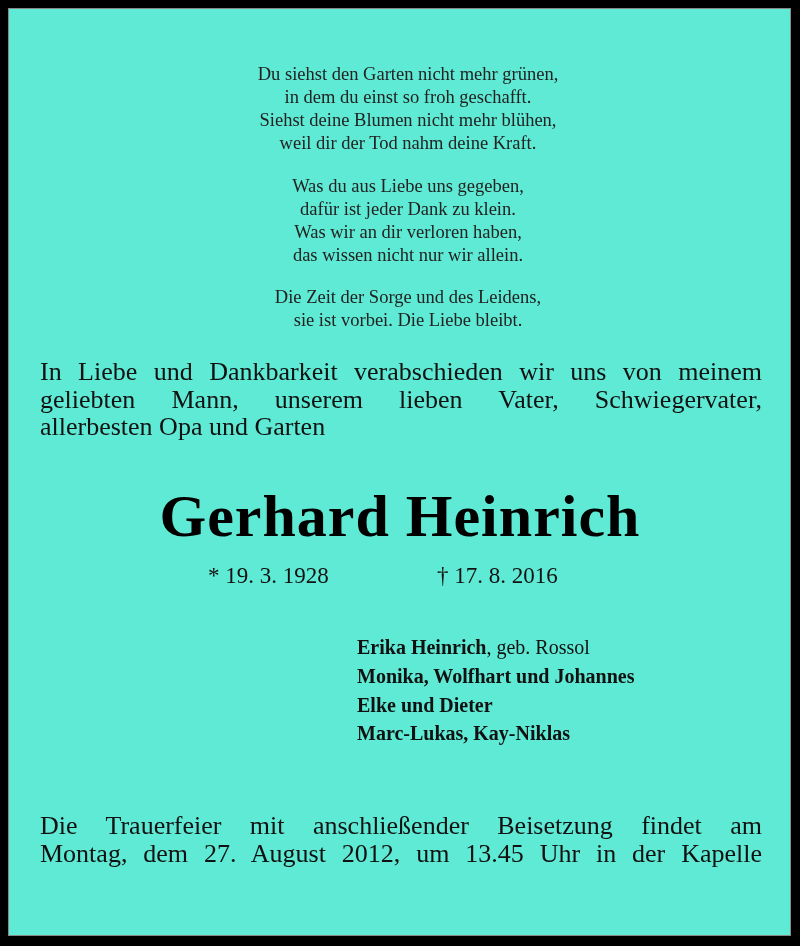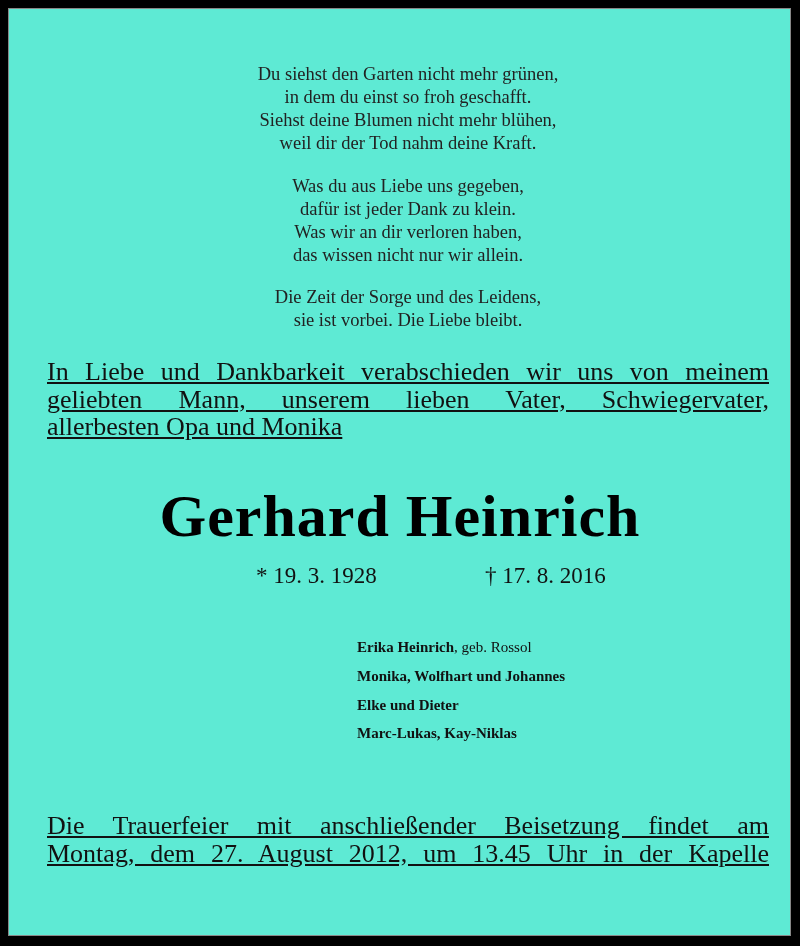--- a/index.html
+++ b/index.html
@@ -8,34 +8,34 @@
     position: absolute; left: 8px; top: 8px; width: 783px; height: 928px;
     background: #5eead4; box-shadow: inset 0 0 0 1px #888;
   }
   .serif { font-family: "Liberation Serif", "DejaVu Serif", serif; color: #111; }
   .poem {
     position: absolute; left: 0; width: 800px; text-align: center;
     font-size: 18.5px; line-height: 23px; color: #222;
   }
   .poem .line { display: block; white-space: nowrap; }
   .intro, .service {
-    position: absolute; left: 47px; width: 722px;
-    font-size: 26px; line-height: 27.5px; text-align: justify; color: #111; text-decoration: underline;
+    position: absolute; left: 40px; width: 722px;
+    font-size: 26px; line-height: 27.5px; text-align: justify; color: #111;
   }
   .intro .jl, .service .jl {
     display: block; text-align: justify; text-align-last: justify; white-space: nowrap;
   }
   .intro .ll, .service .ll { display: block; text-align: left; white-space: nowrap; }
   .name {
     position: absolute; left: 0; width: 800px; top: 478px; text-align: center;
     font-size: 60px; font-weight: bold; line-height: 76px; letter-spacing: 1px; color: #000;
   }
-  .dates { position: absolute; top: 562px; font-size: 23px; line-height: 28px; color: #111; white-space: nowrap; margin-left: 48px; }
+  .dates { position: absolute; top: 562px; font-size: 23px; line-height: 28px; color: #111; white-space: nowrap; }
   .family {
-    position: absolute; left: 357px; top: 633px; font-size: 15px; line-height: 28.8px; color: #111;
+    position: absolute; left: 357px; top: 633px; font-size: 20px; line-height: 28.8px; color: #111;
   }
   .family .row { display: block; white-space: nowrap; }
   .b { font-weight: bold; }
 </style>
 </head>
 <body>
 
 <div class="frame">
 
   <div class="poem serif" style="top:55px;">
@@ -53,21 +53,21 @@
   <div class="poem serif" style="top:278px;">
     <span class="line">Die Zeit der Sorge und des Leidens,</span>
     <span class="line">sie ist vorbei. Die Liebe bleibt.</span>
   </div>
 
 </div>
 
 <div class="intro serif" style="top:358px;">
   <span class="jl">In Liebe und Dankbarkeit verabschieden wir uns von meinem</span>
   <span class="jl">geliebten Mann, unserem lieben Vater, Schwiegervater,</span>
-  <span class="ll">allerbesten Opa und Monika</span>
+  <span class="ll">allerbesten Opa und Garten</span>
 </div>
 
 <div class="name serif">Gerhard Heinrich</div>
 
 <div class="dates serif" style="left:208px;">* 19. 3. 1928</div>
 <div class="dates serif" style="left:437px;">† 17. 8. 2016</div>
 
 <div class="family serif">
   <span class="row"><span class="b">Erika Heinrich</span><span>, geb. Rossol</span></span>
   <span class="row"><span class="b">Monika, Wolfhart und Johannes</span></span>

